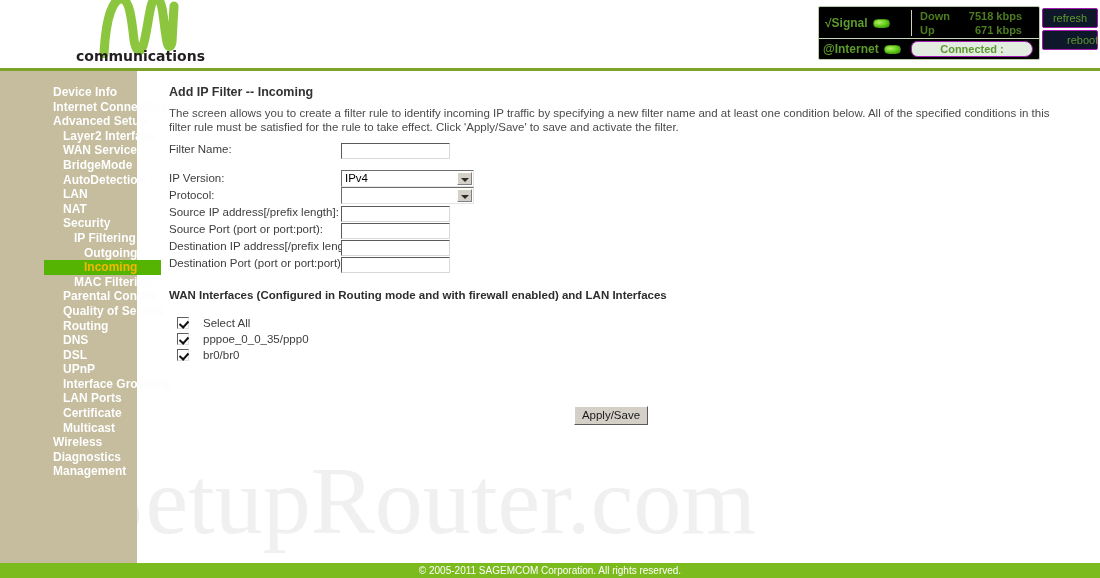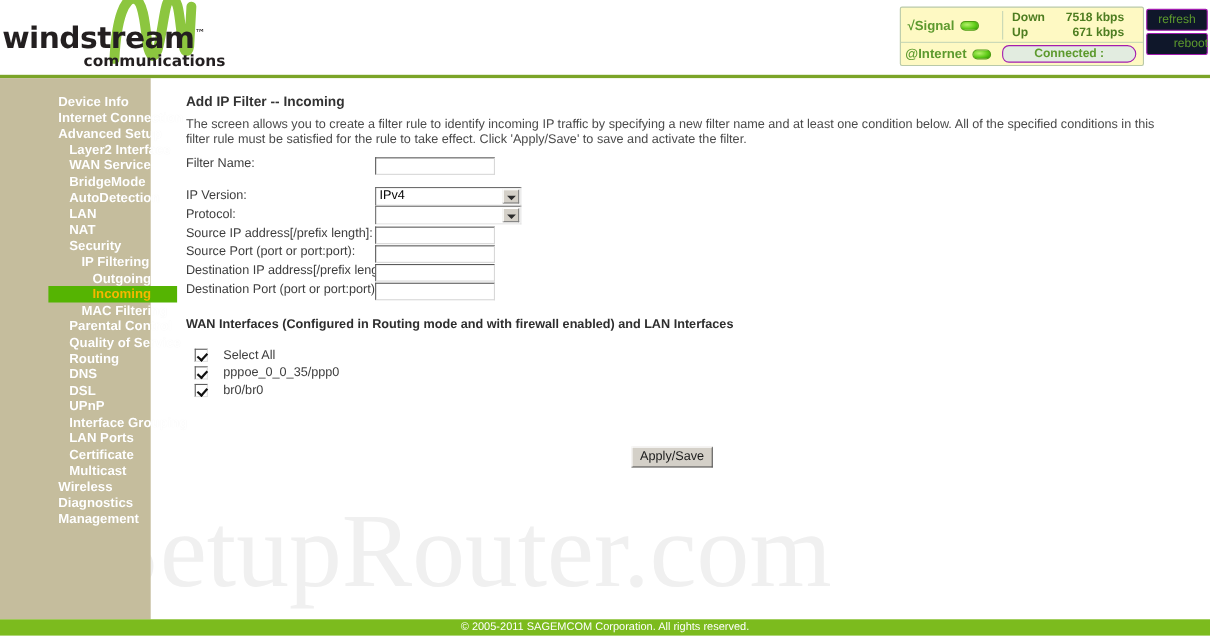--- a/index.html
+++ b/index.html
@@ -46,21 +46,21 @@
   #logo-mark {
     position: absolute; left: 96px; top: -4px;
     width: 90px; height: 62px;
   }
 
   
   #status-panel {
     position: absolute; left: 818px; top: 6px;
     width: 222px; height: 54px;
     border: 1px solid #b9c9a8;
-    background: #fef9c3;
+    background: #000000;
     border-radius: 2px;
   }
   #status-top {
     position: absolute; left: 0; top: 0;
     width: 220px; height: 32px;
     border-bottom: 1px solid #c7d6b6;
   }
   .status-cell-signal {
     position: absolute; left: 6px; top: 6px;
     width: 86px; height: 20px;
@@ -328,21 +328,20 @@
 
 <div id="root">
 
   <div id="header">
 
     <div id="logo-block">
       <svg id="logo-mark" viewBox="0 0 90 62">
         <path d="M8 58 C10 18, 18 2, 26 3 C34 4, 36 26, 38 44 C40 56, 44 58, 47 50 C51 38, 53 14, 56 7
                  C59 0, 64 2, 66 12 C68 22, 69 38, 71 46 C72 52, 75 52, 76 46 L78 10" fill="none" stroke="#8cc63f" stroke-width="9" stroke-linecap="round" stroke-linejoin="round"></path>
       </svg>
-      <div id="logo-wordmark"><span>windstream</span><span id="logo-tm">™</span></div>
       <div id="logo-sub">communications</div>
     </div>
 
     <div id="status-panel">
       <div id="status-top">
         <div class="status-cell-signal">
           <span class="status-label">√Signal</span>
           <span class="led"></span>
         </div>
         <div class="vsep" style="left:92px;"></div>

